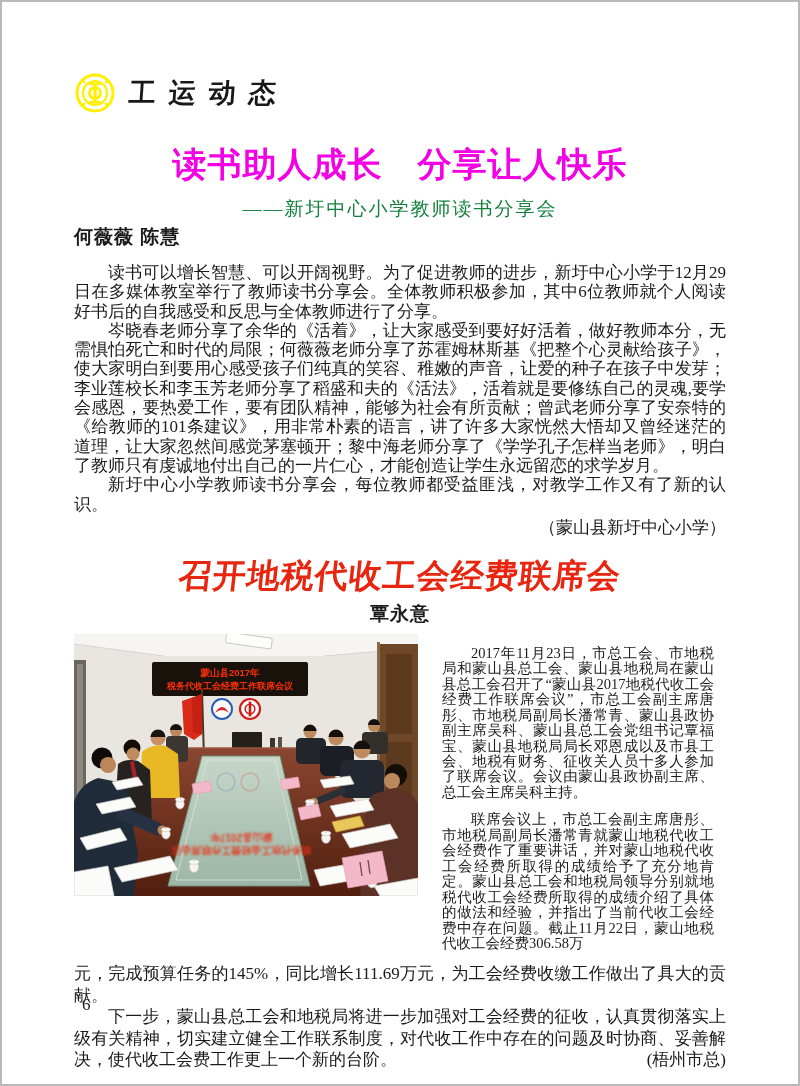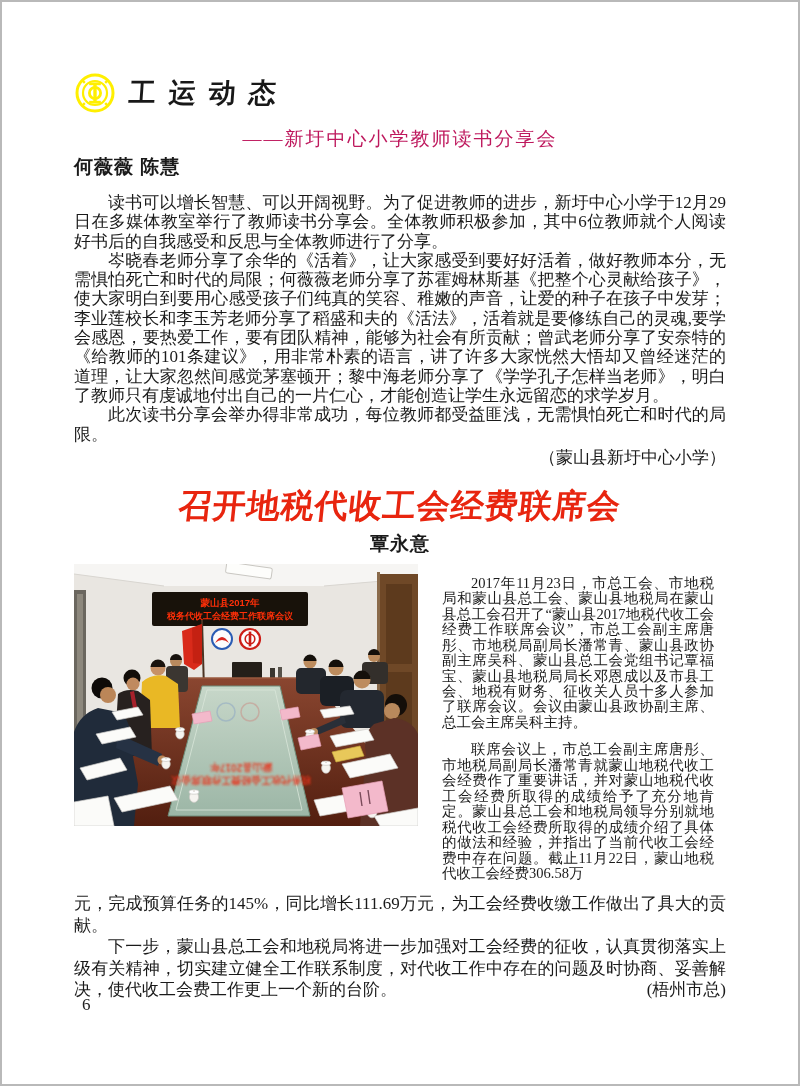--- a/index.html
+++ b/index.html
@@ -17,21 +17,21 @@
     font-family:"Liberation Serif","DejaVu Serif",serif;transform:skewX(-4deg);
   }
   
   .a1-title{
     margin:30px 0 0 0;text-align:center;font-size:34px;line-height:40px;
     font-weight:bold;color:#f400e4;letter-spacing:1px;
     font-family:"Liberation Sans","DejaVu Sans",sans-serif;
   }
   .a1-subtitle{
     margin:13px 0 0 0;text-align:center;font-size:19px;line-height:23px;
-    font-weight:normal;color:#be185d;letter-spacing:2px;
+    font-weight:normal;color:#15803d;letter-spacing:2px;
   }
   .a1-authors{
     margin-top:5px;text-align:left;font-size:19px;line-height:24px;font-weight:bold;
     font-family:"Liberation Sans","DejaVu Sans",sans-serif;letter-spacing:1px;
   }
   .body1{margin-top:14px;font-size:17px;line-height:19.3px;text-align:justify;}
   .body1 p{margin:0;text-indent:2em;}
   .attr-right{margin-top:4px;text-align:right;font-size:17px;line-height:20px;}
   
   .a2-title{
@@ -77,26 +77,27 @@
             <rect x="-1.7" y="-9.5" width="3.4" height="19"></rect>
             <rect x="-5.8" y="-10.6" width="11.6" height="2.8"></rect>
             <rect x="-5.8" y="7.8" width="11.6" height="2.8"></rect>
           </g>
         </svg>
       </span>
       <span class="masthead-title">工运动态</span>
     </header>
 
     <section>
+      <h1 class="a1-title">读书助人成长　分享让人快乐</h1>
       <h2 class="a1-subtitle">——新圩中心小学教师读书分享会</h2>
       <div class="a1-authors">何薇薇 陈慧</div>
       <div class="body1">
         <p>读书可以增长智慧、可以开阔视野。为了促进教师的进步，新圩中心小学于12月29日在多媒体教室举行了教师读书分享会。全体教师积极参加，其中6位教师就个人阅读好书后的自我感受和反思与全体教师进行了分享。</p>
         <p>岑晓春老师分享了余华的《活着》，让大家感受到要好好活着，做好教师本分，无需惧怕死亡和时代的局限；何薇薇老师分享了苏霍姆林斯基《把整个心灵献给孩子》，使大家明白到要用心感受孩子们纯真的笑容、稚嫩的声音，让爱的种子在孩子中发芽；李业莲校长和李玉芳老师分享了稻盛和夫的《活法》，活着就是要修练自己的灵魂,要学会感恩，要热爱工作，要有团队精神，能够为社会有所贡献；曾武老师分享了安奈特的《给教师的101条建议》，用非常朴素的语言，讲了许多大家恍然大悟却又曾经迷茫的道理，让大家忽然间感觉茅塞顿开；黎中海老师分享了《学学孔子怎样当老师》，明白了教师只有虔诚地付出自己的一片仁心，才能创造让学生永远留恋的求学岁月。</p>
-        <p>此次读书分享会举办得非常成功，每位教师都受益匪浅，无需惧怕死亡和时代的局限。</p>
+        <p>新圩中心小学教师读书分享会，每位教师都受益匪浅，对教学工作又有了新的认识。</p>
       </div>
       <div class="attr-right">（蒙山县新圩中心小学）</div>
     </section>
 
     <section>
       <h1 class="a2-title">召开地税代收工会经费联席会</h1>
       <div class="a2-author">覃永意</div>
 
       <div class="a2-row">
         <figure class="photo-frame">

